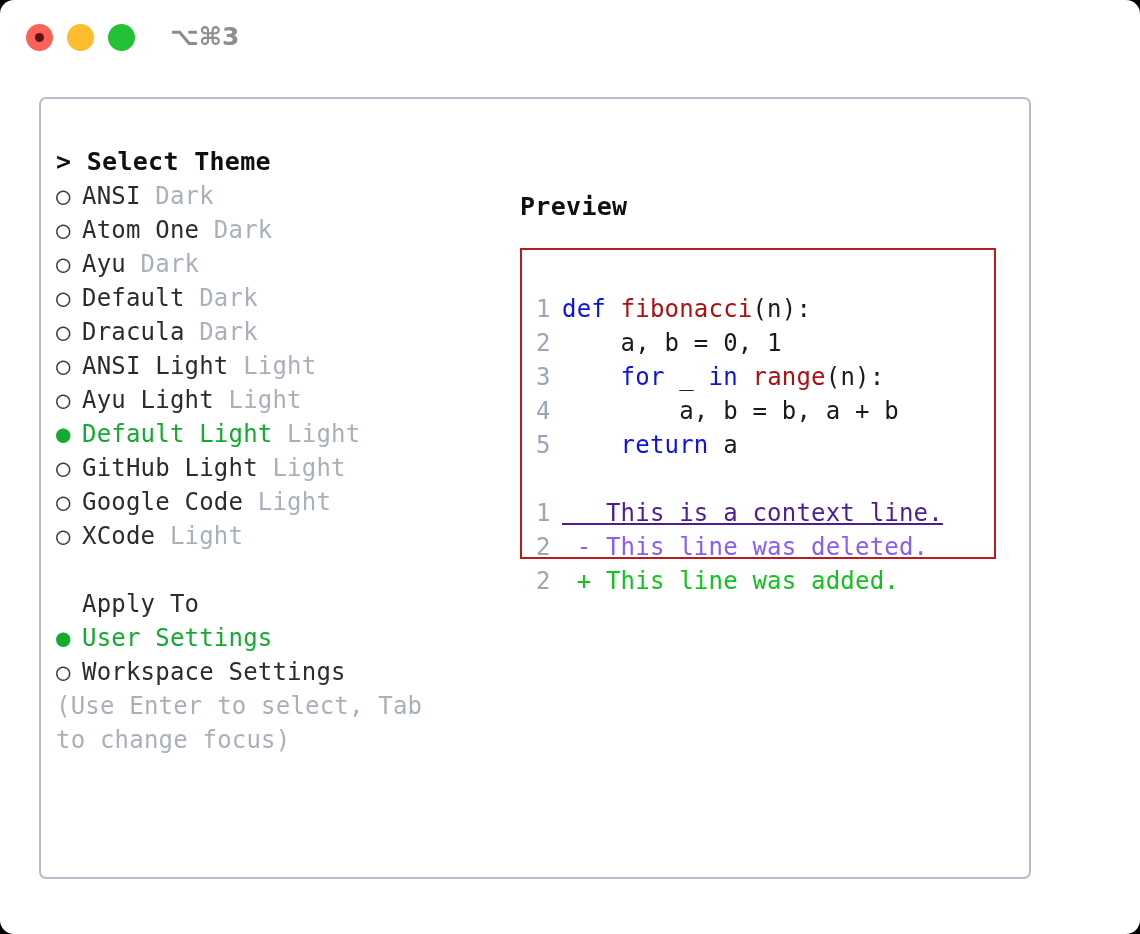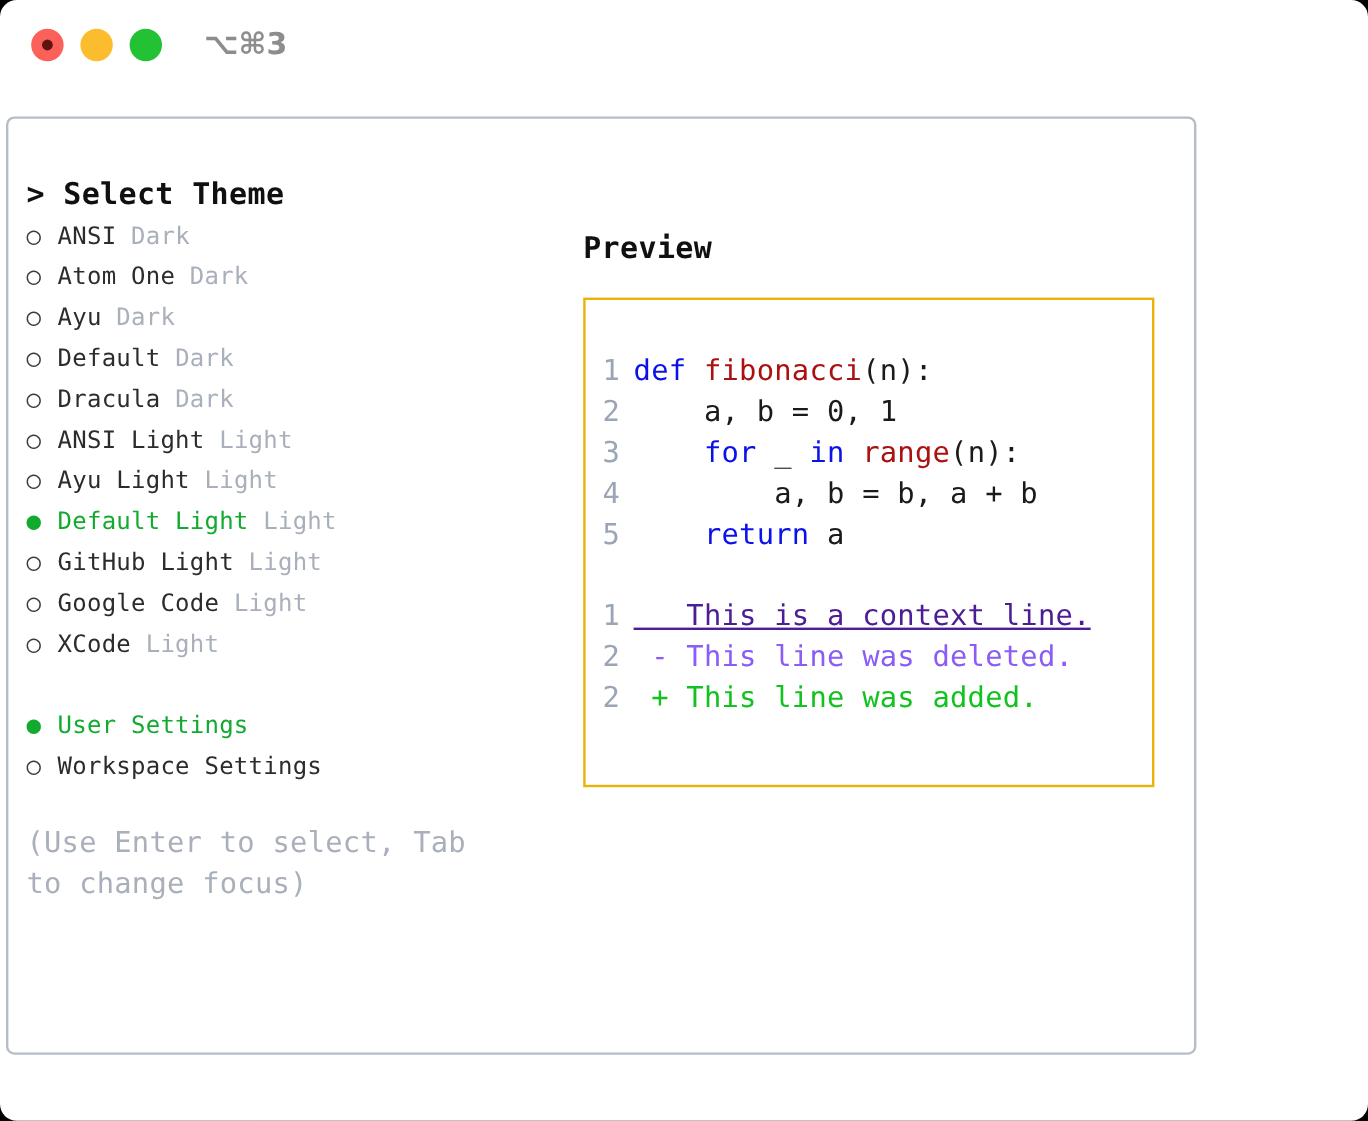--- a/index.html
+++ b/index.html
@@ -63,21 +63,21 @@
     top: 22px;
     font-size: 25px;
     font-weight: bold;
     color: #8d8d8d;
     letter-spacing: 0px;
     font-family: "DejaVu Sans", "Liberation Sans", sans-serif;
   }
   
   #panel {
     position: absolute;
-    left: 5px;
+    left: 39px;
     top: 97px;
     width: 992px;
     height: 782px;
     border: 2px solid #b6bdc9;
     border-radius: 7px;
     box-sizing: border-box;
     background: #ffffff;
     padding-left: 24px;
   }
   
@@ -89,21 +89,21 @@
   }
   .section-heading {
     font-size: 25px;
     font-weight: bold;
     color: #101010;
     line-height: 34px;
     white-space: pre;
     letter-spacing: 0.3px;
   }
   .list-row {
-    font-size: 20px;
+    font-size: 24px;
     line-height: 34px;
     color: #2c2c2c;
     white-space: pre;
     letter-spacing: 0.2px;
   }
   .bullet {
     display: inline-block;
     width: 26px;
     color: #3b3b3b;
   }
@@ -114,21 +114,20 @@
   .apply-heading {
     font-size: 24px;
     line-height: 34px;
     color: #2c2c2c;
     white-space: pre;
     letter-spacing: 0.2px;
     padding-left: 26px;
   }
   .spacer-row { height: 34px; }
   #hint-text {
-    margin-top: 30px;
     font-size: 24px;
     line-height: 34px;
     color: #a9b0bb;
     letter-spacing: 0.2px;
     width: 408px;
   }
   
   #preview-column {
     position: absolute;
     left: 479px;
@@ -139,22 +138,22 @@
   #preview-heading {
     font-size: 25px;
     font-weight: bold;
     color: #101010;
     line-height: 34px;
     letter-spacing: 0.3px;
   }
   #preview-box {
     margin-top: 24px;
     width: 476px;
-    height: 408px;
-    border: 2px solid #eab308;
+    height: 311px;
+    border: 2px solid #b91c1c;
     box-sizing: border-box;
     background: #ffffff;
     position: relative;
   }
   #code-area {
     position: absolute;
     left: 14px;
     top: 42px;
     right: 6px;
   }
@@ -209,20 +208,21 @@
           <div class="list-row"><span class="bullet">○</span><span class="row-name">ANSI Light </span><span class="row-kind">Light</span></div>
           <div class="list-row"><span class="bullet">○</span><span class="row-name">Ayu Light </span><span class="row-kind">Light</span></div>
           <div class="list-row selected"><span class="bullet on">●</span><span class="row-name">Default Light </span><span class="row-kind">Light</span></div>
           <div class="list-row"><span class="bullet">○</span><span class="row-name">GitHub Light </span><span class="row-kind">Light</span></div>
           <div class="list-row"><span class="bullet">○</span><span class="row-name">Google Code </span><span class="row-kind">Light</span></div>
           <div class="list-row"><span class="bullet">○</span><span class="row-name">XCode </span><span class="row-kind">Light</span></div>
         </div>
 
       <div class="spacer-row"></div>
 
+      <div class="apply-heading">Apply To</div>
 
       <div id="apply-list">
           <div class="list-row selected"><span class="bullet on">●</span><span class="row-name">User Settings</span></div>
           <div class="list-row"><span class="bullet">○</span><span class="row-name">Workspace Settings</span></div>
         </div>
 
       <div id="hint-text">(Use Enter to select, Tab to change focus)</div>
     </div>
 
     <div id="preview-column">

